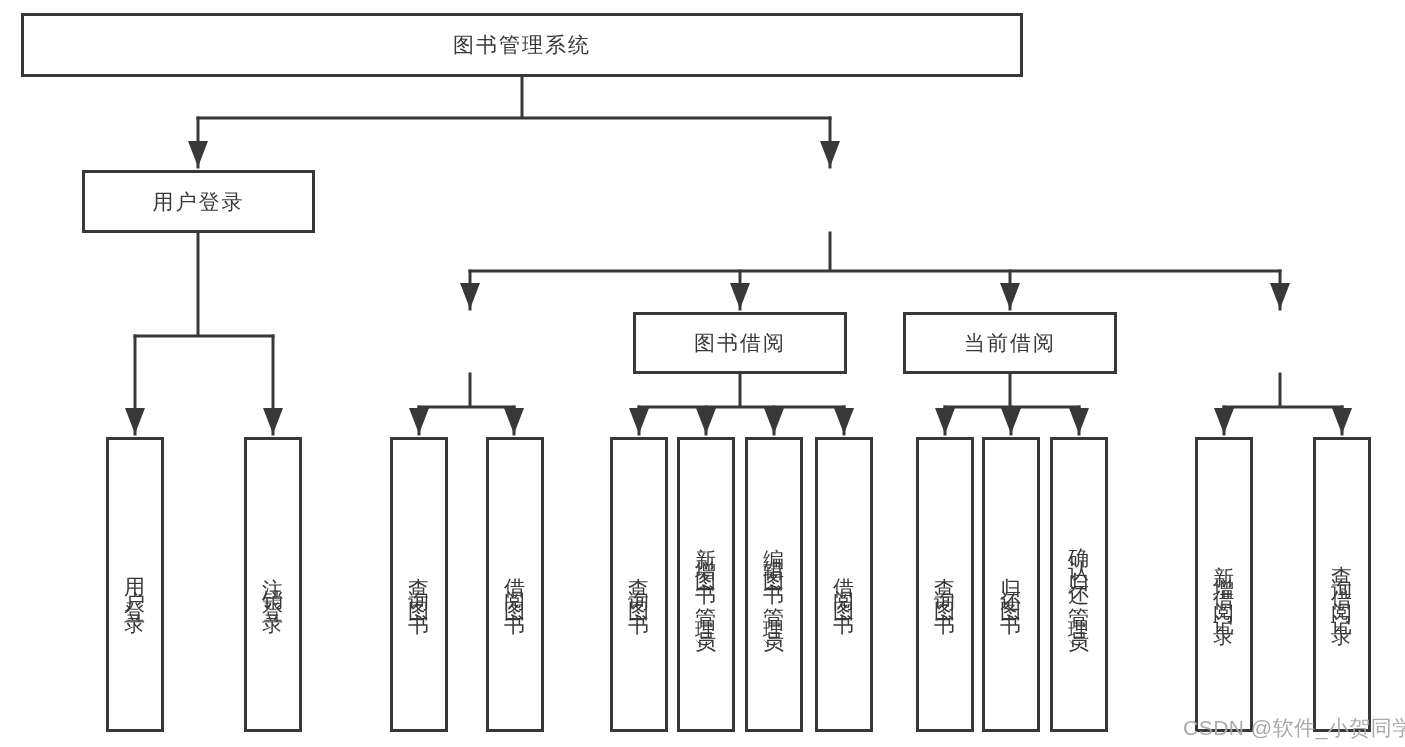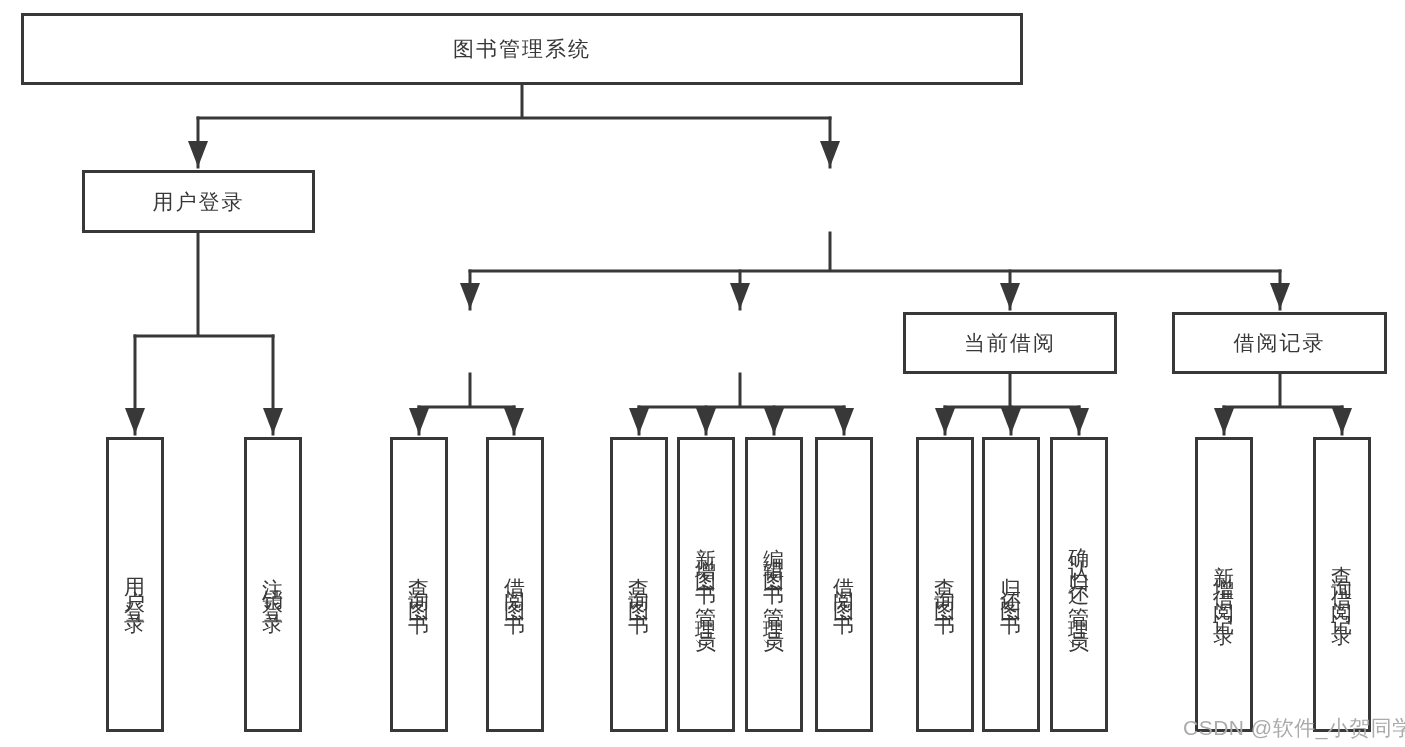--- a/index.html
+++ b/index.html
@@ -90,33 +90,33 @@
       <line x1="945" y1="407" x2="945" y2="434" marker-end="url(#ah)"></line>
       <line x1="1011" y1="407" x2="1011" y2="434" marker-end="url(#ah)"></line>
       <line x1="1079" y1="407" x2="1079" y2="434" marker-end="url(#ah)"></line>
 
       <path d="M1280 374 V407 M1224 407 H1342"></path>
       <line x1="1224" y1="407" x2="1224" y2="434" marker-end="url(#ah)"></line>
       <line x1="1342" y1="407" x2="1342" y2="434" marker-end="url(#ah)"></line>
     </g>
   </svg>
 
-  <div class="node h" style="left:21px;top:13px;width:1002px;height:72px;">
+  <div class="node h" style="left:21px;top:13px;width:1002px;height:64px;">
     <span>图书管理系统</span>
   </div>
 
   <div class="node h" style="left:82px;top:170px;width:233px;height:63px;">
     <span>用户登录</span>
   </div>
 
+  <div class="node h" style="left:633px;top:312px;width:214px;height:62px;">
+    <span>图书借阅</span>
+  </div>
   <div class="node h" style="left:903px;top:312px;width:214px;height:62px;justify-content:center;">
     <span>当前借阅</span>
-  </div>
-  <div class="node h" style="left:1172px;top:312px;width:215px;height:62px;">
-    <span>借阅记录</span>
   </div>
 
   <div class="node v" style="left:106px;top:437px;width:58px;height:295px;">
     <span>用户登录</span>
   </div>
   <div class="node v" style="left:244px;top:437px;width:58px;height:295px;">
     <span>注销登录</span>
   </div>
 
   <div class="node v" style="left:390px;top:437px;width:58px;height:295px;">

